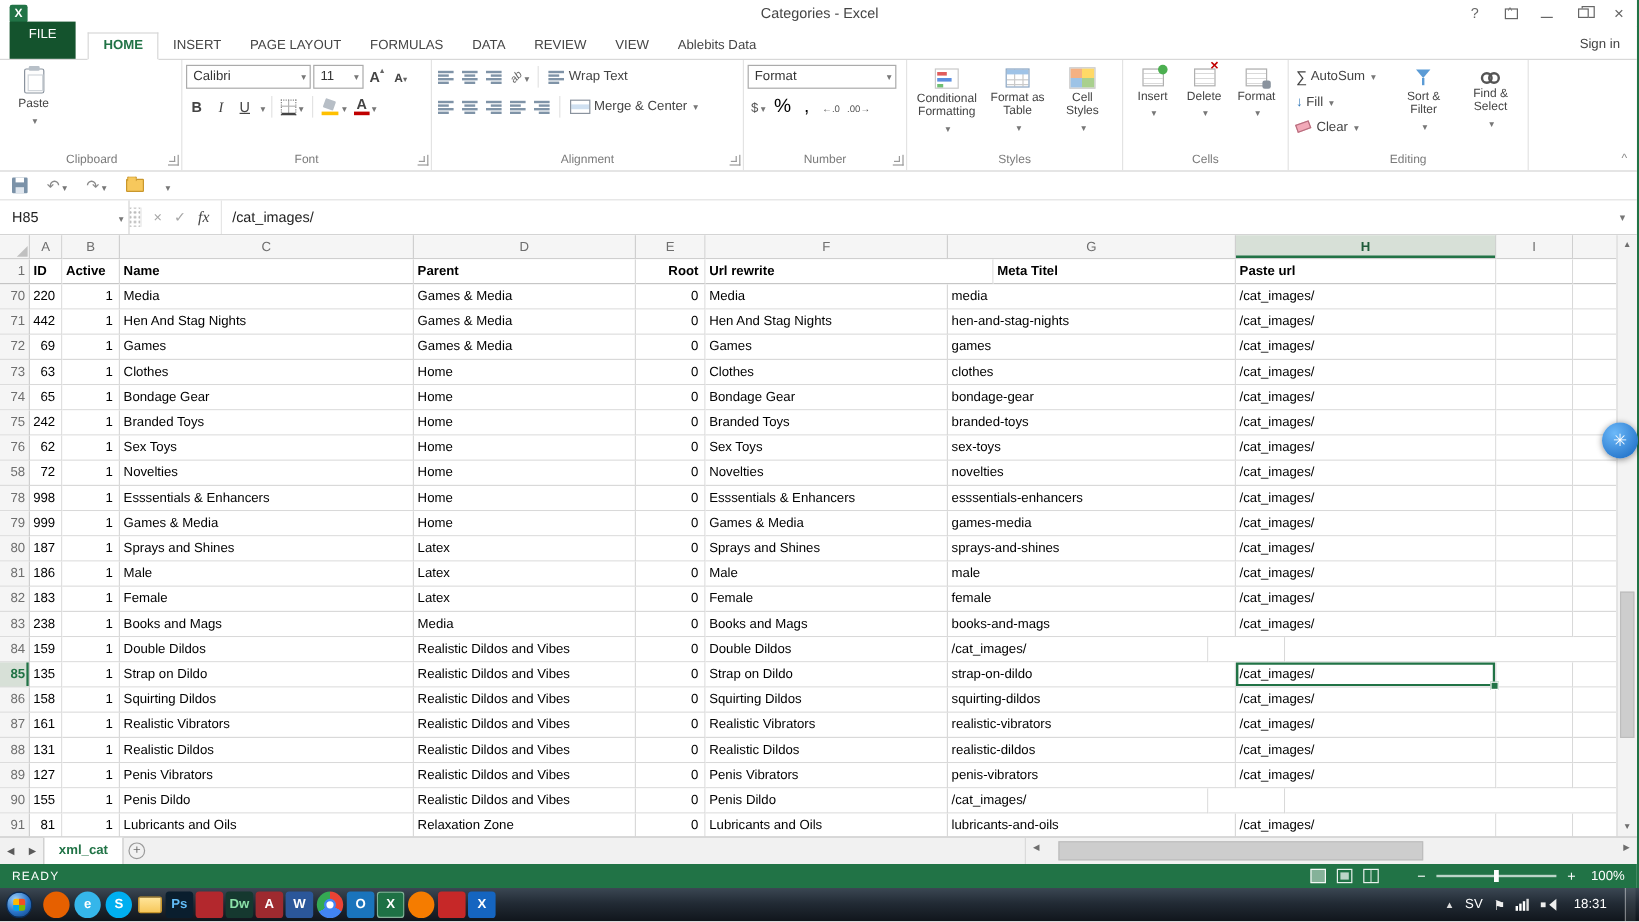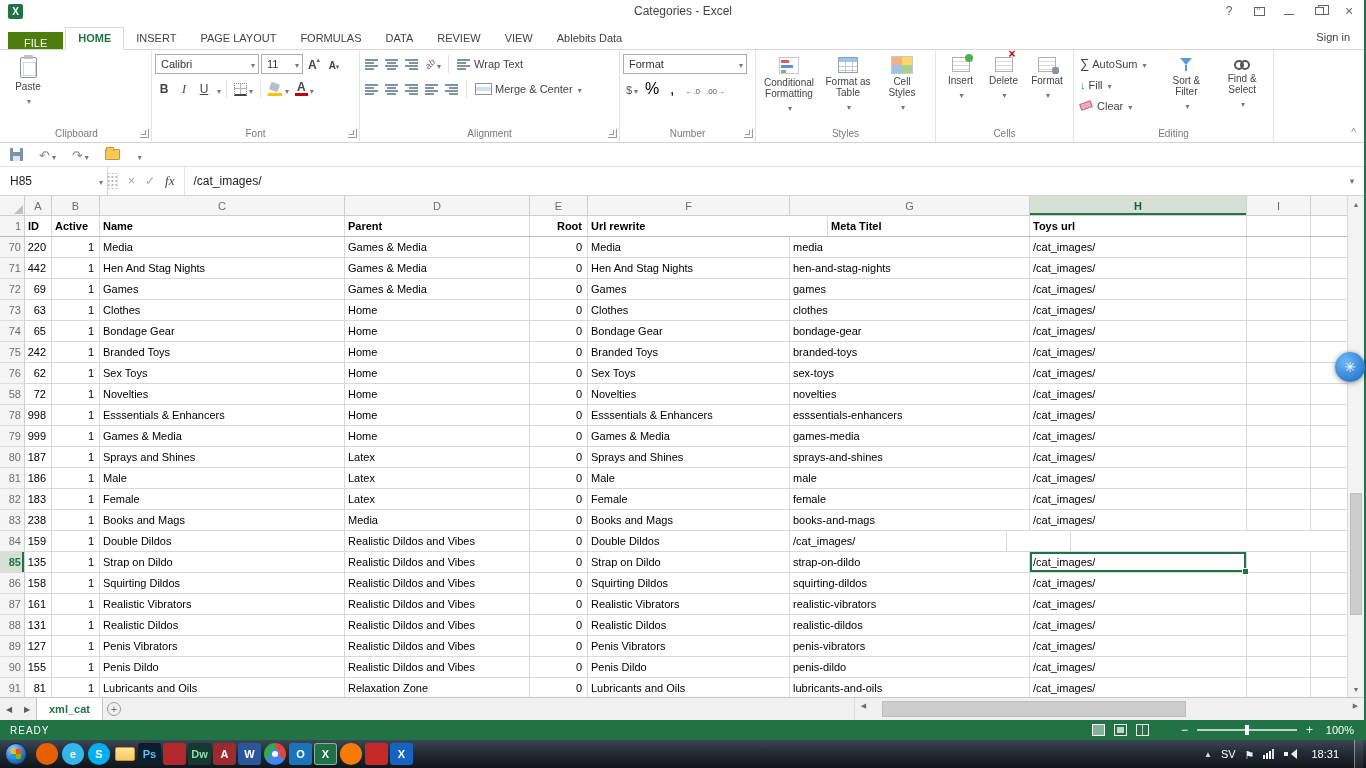--- a/index.html
+++ b/index.html
@@ -15,21 +15,21 @@
   .wc { width:30px; height:100%; display:flex; align-items:center; justify-content:center; color:#666; font-size:12px; }
   .ic-ribbonopts { width:11px; height:9px; border:1px solid #666; position:relative; }
   .ic-ribbonopts::after { content:"^"; position:absolute; top:-3px; left:2px; font-size:8px; color:#666; }
   .ic-min { width:10px; height:1px; background:#666; margin-top:6px; }
   .ic-restore { width:9px; height:8px; border:1px solid #666; position:relative; background:#fff; }
   .ic-restore::before { content:""; position:absolute; top:-3px; left:2px; width:9px; height:8px; border:1px solid #666; z-index:-1; }
 
   
   .tabsrow { height:28px; display:flex; align-items:flex-end; background:#fff; border-bottom:1px solid #d8d8d8; position:relative; padding-left:8px; }
   .rtab { padding:4px 12px 5px; font-size:11px; color:#444; cursor:default; }
-  .rtab.file { background:#4d7c0f; color:#fff; padding:5px 16px 0; margin-right:2px; }
+  .rtab.file { background:#14532d; color:#fff; padding:5px 16px 14px; margin-right:10px; }
   .rtab.active { color:#217346; font-weight:bold; background:#fff; border:1px solid #d8d8d8; border-bottom:1px solid #fff; margin-bottom:-1px; }
   .signin { position:absolute; right:14px; bottom:6px; font-size:11px; color:#444; }
 
   
   .ribbon { height:93px; display:flex; background:#fff; border-bottom:1px solid #d4d4d4; padding-left:2px; position:relative; }
   .rgroup { display:flex; flex-direction:column; border-right:1px solid #e3e3e3; padding:3px 3px 0; position:relative; }
   .gbody { flex:1; display:flex; }
   .gbody.col { flex-direction:column; justify-content:flex-start; gap:3px; }
   .glabel { text-align:center; font-size:10px; color:#7a7a7a; padding:1px 0 3px; }
   .launcher { position:absolute; right:2px; bottom:4px; width:9px; height:9px; border-right:1px solid #9a9a9a; border-bottom:1px solid #9a9a9a; }
@@ -495,21 +495,21 @@
         <div class="rowsviewport">
             <div class="grow bold">
               <div class="rowhdr">1</div>
               <div class="cell" style="width: 27px;">ID</div>
               <div class="cell" style="width: 48px;">Active</div>
               <div class="cell" style="width: 245px;">Name</div>
               <div class="cell" style="width: 185px;">Parent</div>
               <div class="cell num" style="width: 58px;">Root</div>
               <div class="cell" style="width: 240px;">Url rewrite</div>
               <div class="cell" style="width: 202px;">Meta Titel</div>
-              <div class="cell" style="width: 217px;">Toys url</div>
+              <div class="cell" style="width: 217px;">Paste url</div>
               <div class="cell" style="width: 64px;"></div>
               <div class="cell fill"></div>
             </div>
             <div class="grow">
               <div class="rowhdr">70</div>
               <div class="cell num" style="width: 27px;">220</div>
               <div class="cell num" style="width: 48px;">1</div>
               <div class="cell" style="width: 245px;">Media</div>
               <div class="cell" style="width: 185px;">Games &amp; Media</div>
               <div class="cell num" style="width: 58px;">0</div>
@@ -766,21 +766,20 @@
               <div class="cell fill"></div>
             </div>
             <div class="grow">
               <div class="rowhdr">90</div>
               <div class="cell num" style="width: 27px;">155</div>
               <div class="cell num" style="width: 48px;">1</div>
               <div class="cell" style="width: 245px;">Penis Dildo</div>
               <div class="cell" style="width: 185px;">Realistic Dildos and Vibes</div>
               <div class="cell num" style="width: 58px;">0</div>
               <div class="cell" style="width: 202px;">Penis Dildo</div>
-              <div class="cell" style="width: 240px;">penis-dildo</div>
               <div class="cell" style="width: 217px;">/cat_images/</div>
               <div class="cell" style="width: 64px;"></div>
               <div class="cell fill"></div>
             </div>
             <div class="grow">
               <div class="rowhdr">91</div>
               <div class="cell num" style="width: 27px;">81</div>
               <div class="cell num" style="width: 48px;">1</div>
               <div class="cell" style="width: 245px;">Lubricants and Oils</div>
               <div class="cell" style="width: 185px;">Relaxation Zone</div>

